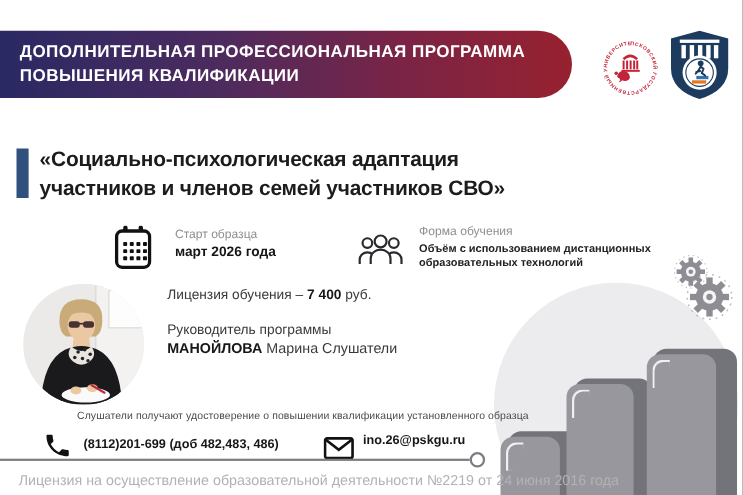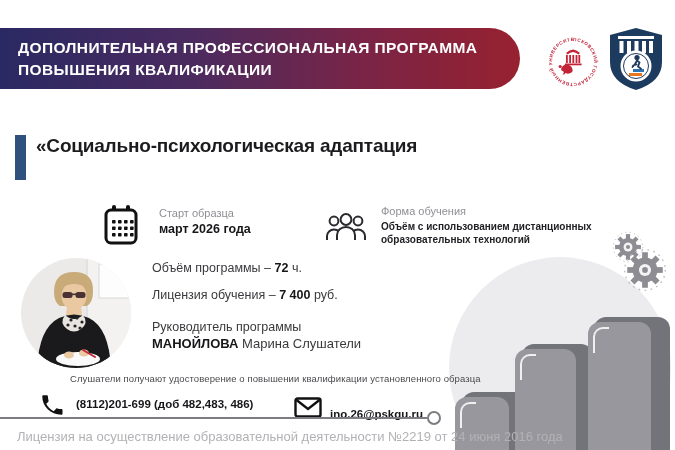--- a/index.html
+++ b/index.html
@@ -37,21 +37,21 @@
   .details{position:absolute;left:152px;top:261px;color:#3a3a3e;font-size:12.5px;}
   .details .row{margin:0 0 13px 0;white-space:nowrap;}
   .details .b{font-weight:700;color:#17171a;}
   .details .head{margin-top:18px;}
   .details .name{font-size:13px;color:#3a3a3e;}
   
   .cert{position:absolute;left:70px;top:373px;font-size:9.5px;color:#4a4a4e;letter-spacing:.1px;}
   .phone-icon{position:absolute;left:39px;top:392px;width:26px;height:26px;}
   .phone-text{position:absolute;left:76px;top:398px;font-size:11.5px;font-weight:700;color:#17171a;}
   .mail-icon{position:absolute;left:294px;top:397px;width:28px;height:21px;}
-  .mail-text{position:absolute;left:330px;top:408px;font-size:11.5px;font-weight:700;color:#17171a;}
+  .mail-text{position:absolute;left:330px;top:395px;font-size:11.5px;font-weight:700;color:#17171a;}
   .rule{position:absolute;left:0;top:417px;width:427px;height:2px;background:#7c7c82;}
   .rule-dot{position:absolute;left:427px;top:411px;width:10px;height:10px;border:2px solid #7c7c82;
     border-radius:50%;background:#fff;}
   .license{position:absolute;left:17px;top:429px;font-size:13px;color:#b2b2b6;}
   
   .deco-circle{position:absolute;left:449px;top:257px;width:222px;height:222px;border-radius:50%;background:#ececee;}
   .bar{position:absolute;border-radius:12px 12px 0 0;}
   .bar.back{background:#73737a;}
   .bar.front{background:#97979d;}
   .b1back{left:462px;top:392px;width:65px;height:58px;}
@@ -192,20 +192,21 @@
       <rect x="22" y="46" width="13" height="3" fill="#e87722"></rect>
       <rect x="26" y="42" width="11" height="3" fill="#2e75b6"></rect>
       <circle cx="30" cy="30.5" r="2.6" fill="#1d3a5f"></circle>
       <path d="M30 33.5 l2.5 2 l-1.5 4 l3 2.2 M30 33.5 l-2 3.5 l-2.5 3 M29.5 37.5 l-3.5 1" fill="none" stroke="#1d3a5f" stroke-width="1.8" stroke-linecap="round"></path>
     </g>
   </svg>
 
   <div class="title-bar z2"></div>
   <div class="ptitle z2">
     <div>«Социально-психологическая адаптация</div>
+    <div>участников и членов семей участников СВО»</div>
   </div>
 
   <svg class="cal-icon z2" viewBox="0 0 34 40">
     <rect x="8" y="0" width="4" height="9" rx="2" fill="#111"></rect>
     <rect x="22" y="0" width="4" height="9" rx="2" fill="#111"></rect>
     <rect x="2" y="5" width="30" height="33" rx="5" fill="#fff" stroke="#111" stroke-width="3"></rect>
     <g fill="#111">
       <rect x="8" y="15" width="3.6" height="3.6" rx="0.8"></rect>
         <rect x="14" y="15" width="3.6" height="3.6" rx="0.8"></rect>
       <rect x="20" y="15" width="3.6" height="3.6" rx="0.8"></rect>
@@ -265,25 +266,20 @@
       <path d="M88 100 q-8,-18 -24,-10 l-10,6 l14,14 l22,0 z" fill="#1a191b"></path>
       <ellipse cx="57" cy="101" rx="22" ry="7" fill="#fafafa"></ellipse>
       <ellipse cx="48" cy="97" rx="5" ry="3.6" fill="#eac8a2"></ellipse>
       <ellipse cx="63" cy="95" rx="5" ry="3.6" fill="#eac8a2"></ellipse>
       <line x1="62" y1="92" x2="74" y2="99" stroke="#c2293a" stroke-width="2" stroke-linecap="round"></line>
     </svg>
   </div>
 
   <div class="details z2">
     <div class="row">
-      <span>Объём программы –</span>
-      <span class="b">72</span>
-      <span>ч.</span>
-    </div>
-    <div class="row">
       <span>Лицензия обучения –</span>
       <span class="b">7 400</span>
       <span>руб.</span>
     </div>
     <div class="row head" style="margin-bottom:2px;">Руководитель программы</div>
     <div class="row name">
       <span class="b">МАНОЙЛОВА</span>
       <span>Марина Слушатели</span>
     </div>
   </div>

